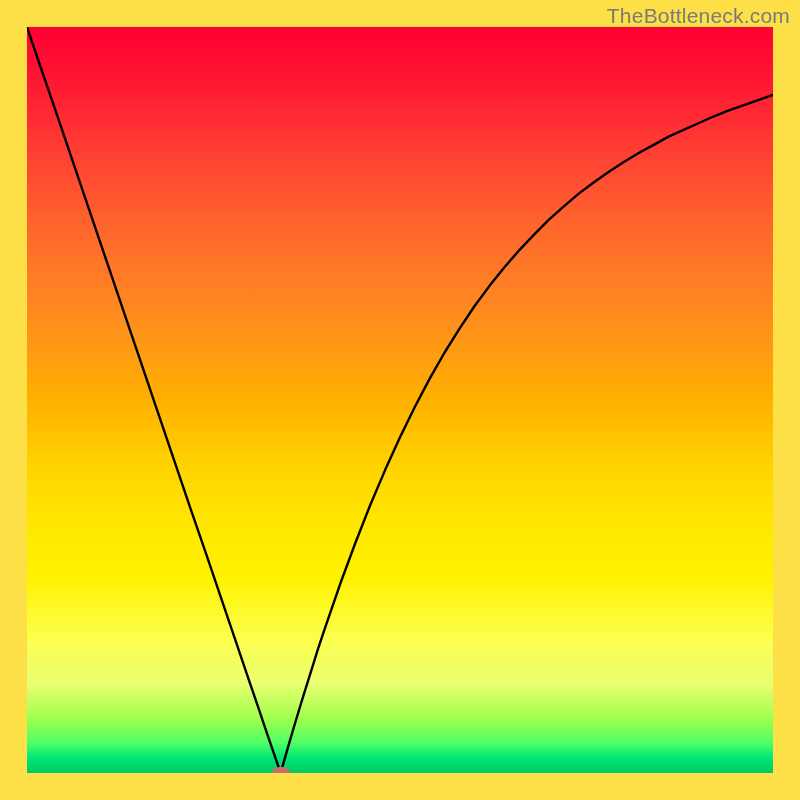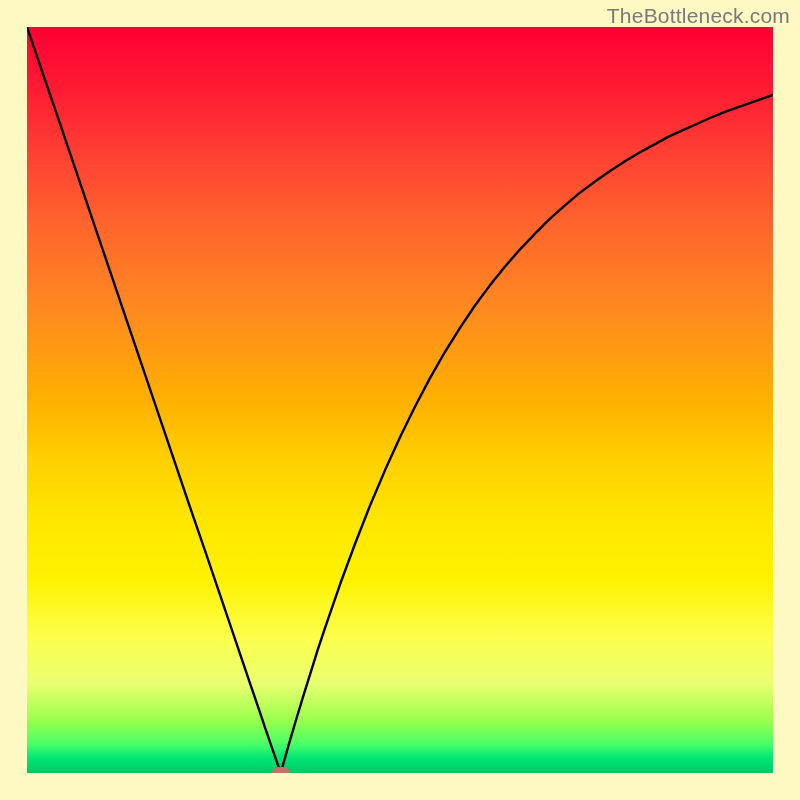--- a/index.html
+++ b/index.html
@@ -10,21 +10,21 @@
     background: #000;
     font-family: Arial, Helvetica, sans-serif;
     overflow: hidden;
   }
   .frame {
     position: absolute;
     top: 0;
     left: 0;
     width: 800px;
     height: 800px;
-    background: #fef9c3;
+    background: #fde047;
     text-decoration: underline;
   }
   .plot-area {
     position: absolute;
     top: 27px;
     left: 27px;
     width: 746px;
     height: 746px;
     overflow: hidden;
   }

